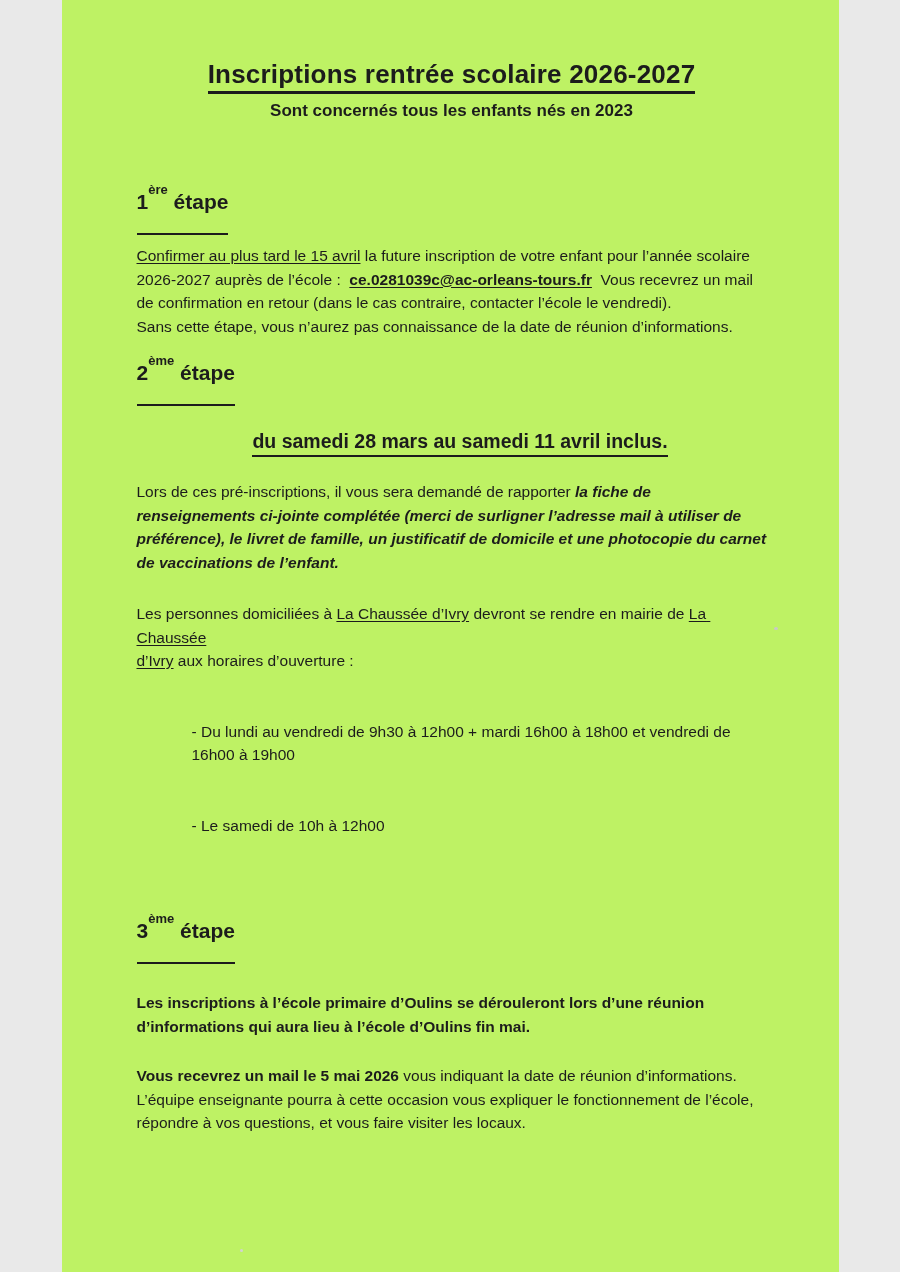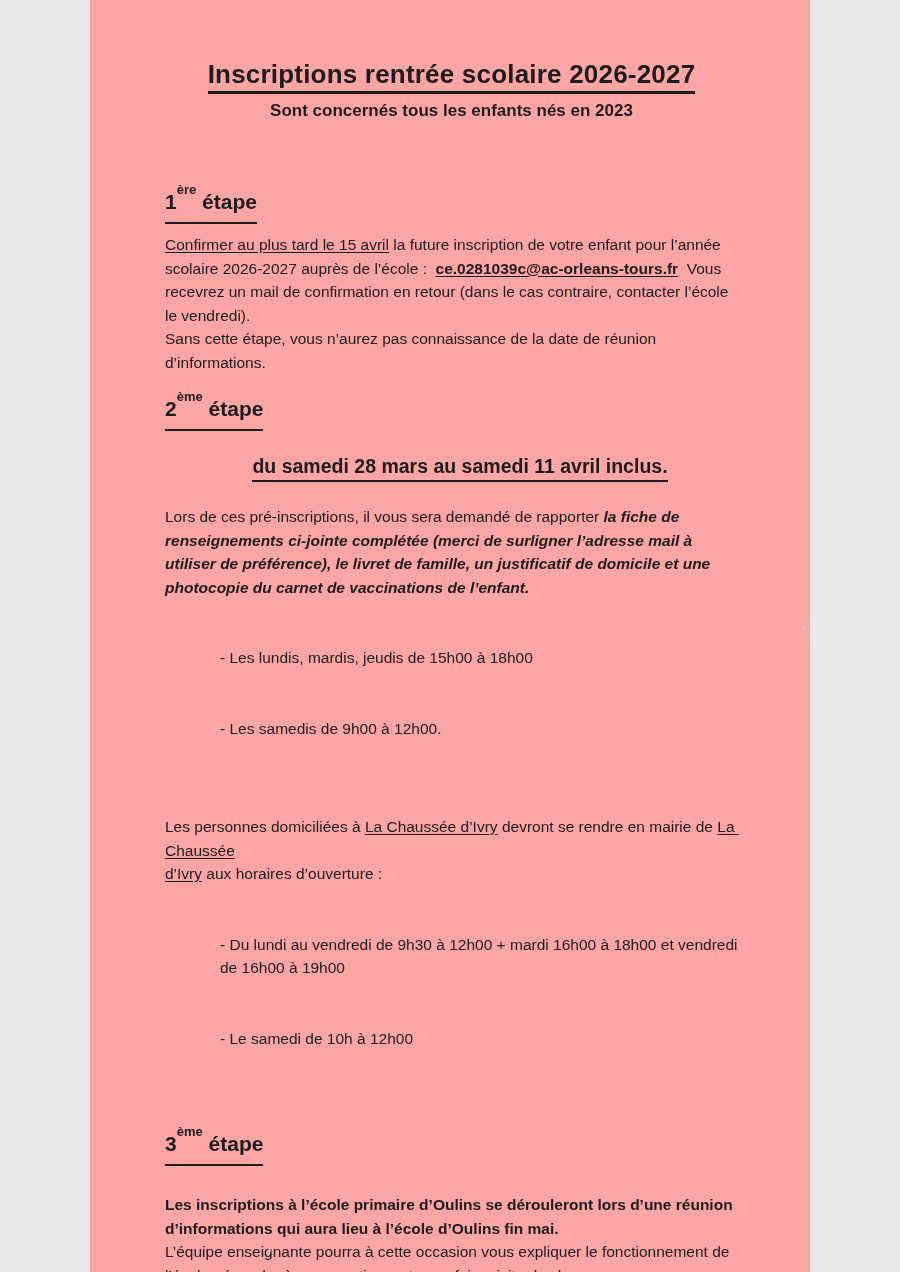--- a/index.html
+++ b/index.html
@@ -1,33 +1,33 @@
 <!DOCTYPE html>
 <html lang="fr"><head>
 <meta charset="utf-8">
 <style>
   html,body{margin:0;padding:0;background:#e9e9e9;}
   .page{
-    width:720px;height:1272px;background:#fca5a5;position:relative;
+    width:777px;height:1272px;background:#bef264;position:relative;
     font-family:"Liberation Sans",sans-serif;color:#1c1c1c;
     overflow:hidden;margin:0 auto;
   }
   .content{padding:58px 72px 0 75px;}
 
   
   .title-block{text-align:center;}
   .doc-title{
     display:inline-block;font-size:26px;font-weight:700;letter-spacing:.2px;
     border-bottom:3px solid #1c1c1c;padding-bottom:1px;line-height:32px;
   }
   .doc-subtitle{font-size:17px;font-weight:700;margin-top:7px;line-height:19px;}
 
   
   .step-heading{font-size:21px;font-weight:700;line-height:26px;}
-  .step-heading .hwrap{display:inline-block;border-bottom:2.5px solid #1c1c1c;padding-bottom:7px;}
+  .step-heading .hwrap{display:inline-block;border-bottom:2.5px solid #1c1c1c;padding-bottom:18px;}
   .step-heading sup{font-size:13px;position:relative;top:-7px;font-weight:700;}
 
   
   .para{font-size:15.5px;line-height:23.5px;white-space:pre-wrap;}
   .u{text-decoration:underline;text-underline-offset:2px;}
   .b{font-weight:700;}
   .bi{font-weight:700;font-style:italic;}
   .bullets{padding-left:55px;}
 
   .mt-step1{margin-top:64px;}
@@ -64,34 +64,31 @@
     <div class="para mt-para1"><span class="u">Confirmer au plus tard le 15 avril</span><span> la future inscription de votre enfant pour l’année scolaire 2026-2027 auprès de l’école :&nbsp; </span><span class="b u">ce.0281039c@ac-orleans-tours.fr</span><span>&nbsp; Vous recevrez un mail de confirmation en retour (dans le cas contraire, contacter l’école le vendredi).</span></div>
     <div class="para">Sans cette étape, vous n’aurez pas connaissance de la date de réunion d’informations.</div>
 
     <div class="step-heading mt-step2"><span class="hwrap"><span>2</span><sup>ème</sup><span> étape</span></span></div>
 
 
     <div class="date-line"><span class="dwrap">du samedi 28 mars au samedi 11 avril inclus.</span></div>
 
     <div class="para mt-docs"><span>Lors de ces pré-inscriptions, il vous sera demandé de rapporter </span><span class="bi">la fiche de renseignements ci-jointe complétée (merci de surligner l’adresse mail à utiliser de préférence), le livret de famille, un justificatif de domicile et une photocopie du carnet de vaccinations de l’enfant.</span></div>
 
-    <div class="para bullets">
-      <div>- Les lundis, mardis, jeudis de 15h00 à 18h00</div>
-      <div>- Les samedis de 9h00 à 12h00.</div>
-    </div>
 
     <div class="para mt-chaussee"><span>Les personnes domiciliées à </span><span class="u">La Chaussée d’Ivry</span><span> devront se rendre en mairie de </span><span class="u">La Chaussée</span><br><span class="u">d’Ivry</span><span> aux horaires d’ouverture :</span></div>
     <div class="para bullets">
       <div>- Du lundi au vendredi de 9h30 à 12h00 + mardi 16h00 à 18h00 et vendredi de 16h00 à 19h00</div>
       <div>- Le samedi de 10h à 12h00</div>
     </div>
 
     <div class="step-heading mt-step3"><span class="hwrap"><span>3</span><sup>ème</sup><span> étape</span></span></div>
 
     <div class="para b mt-bold3">Les inscriptions à l’école primaire d’Oulins se dérouleront lors d’une réunion d’informations qui aura lieu à l’école d’Oulins fin mai.</div>
 
+    <div class="para mt-mail"><span class="b">Vous recevrez un mail le 5 mai 2026</span><span> vous indiquant la date de réunion d’informations.</span></div>
     <div class="para">L’équipe enseignante pourra à cette occasion vous expliquer le fonctionnement de l’école, répondre à vos questions, et vous faire visiter les locaux.</div>
 
   </div>
 
   <div class="speck speck1"></div>
   <div class="speck speck2"></div>
 </div>
 
 </body></html>

